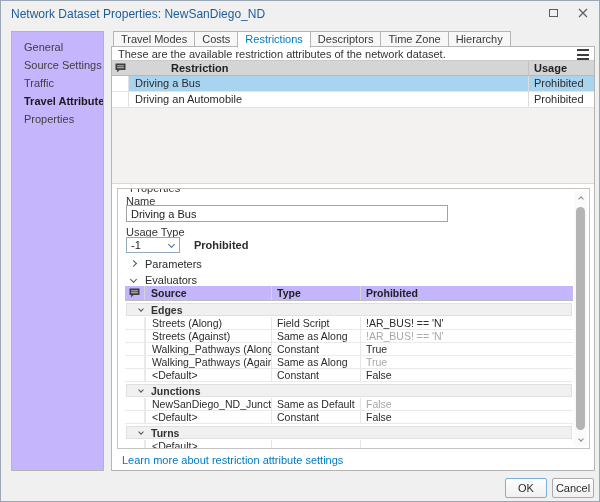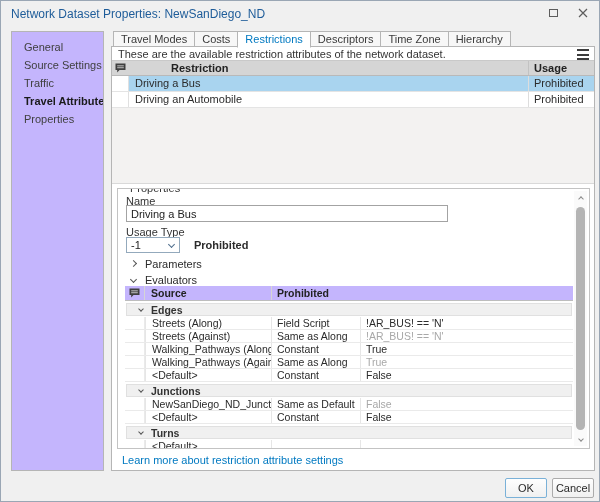--- a/index.html
+++ b/index.html
@@ -212,20 +212,21 @@
         <div class="evtable">
           <div class="ev-header">
             <div class="e-icon">
               <svg width="11" height="10" viewBox="0 0 11 10">
                 <path d="M0.5 0.5 h10 v6.5 h-6 l-2.3 2.5 v-2.5 h-1.7 z" fill="#3f3f3f"></path>
                 <rect x="2.2" y="2.4" width="6.6" height="0.9" fill="#cfcfcf"></rect>
                 <rect x="2.2" y="4.3" width="6.6" height="0.9" fill="#cfcfcf"></rect>
               </svg>
             </div>
             <div class="e-src">Source</div>
+            <div class="e-type">Type</div>
             <div class="e-val">Prohibited</div>
           </div>
           <div id="ev-body">
               <div class="ev-group">
                 <span class="g-chev"></span>
                 <span class="g-label">Edges</span>
               </div>
               <div class="ev-row">
                 <div class="e-icon"></div>
                 <div class="e-src">Streets (Along)</div>

